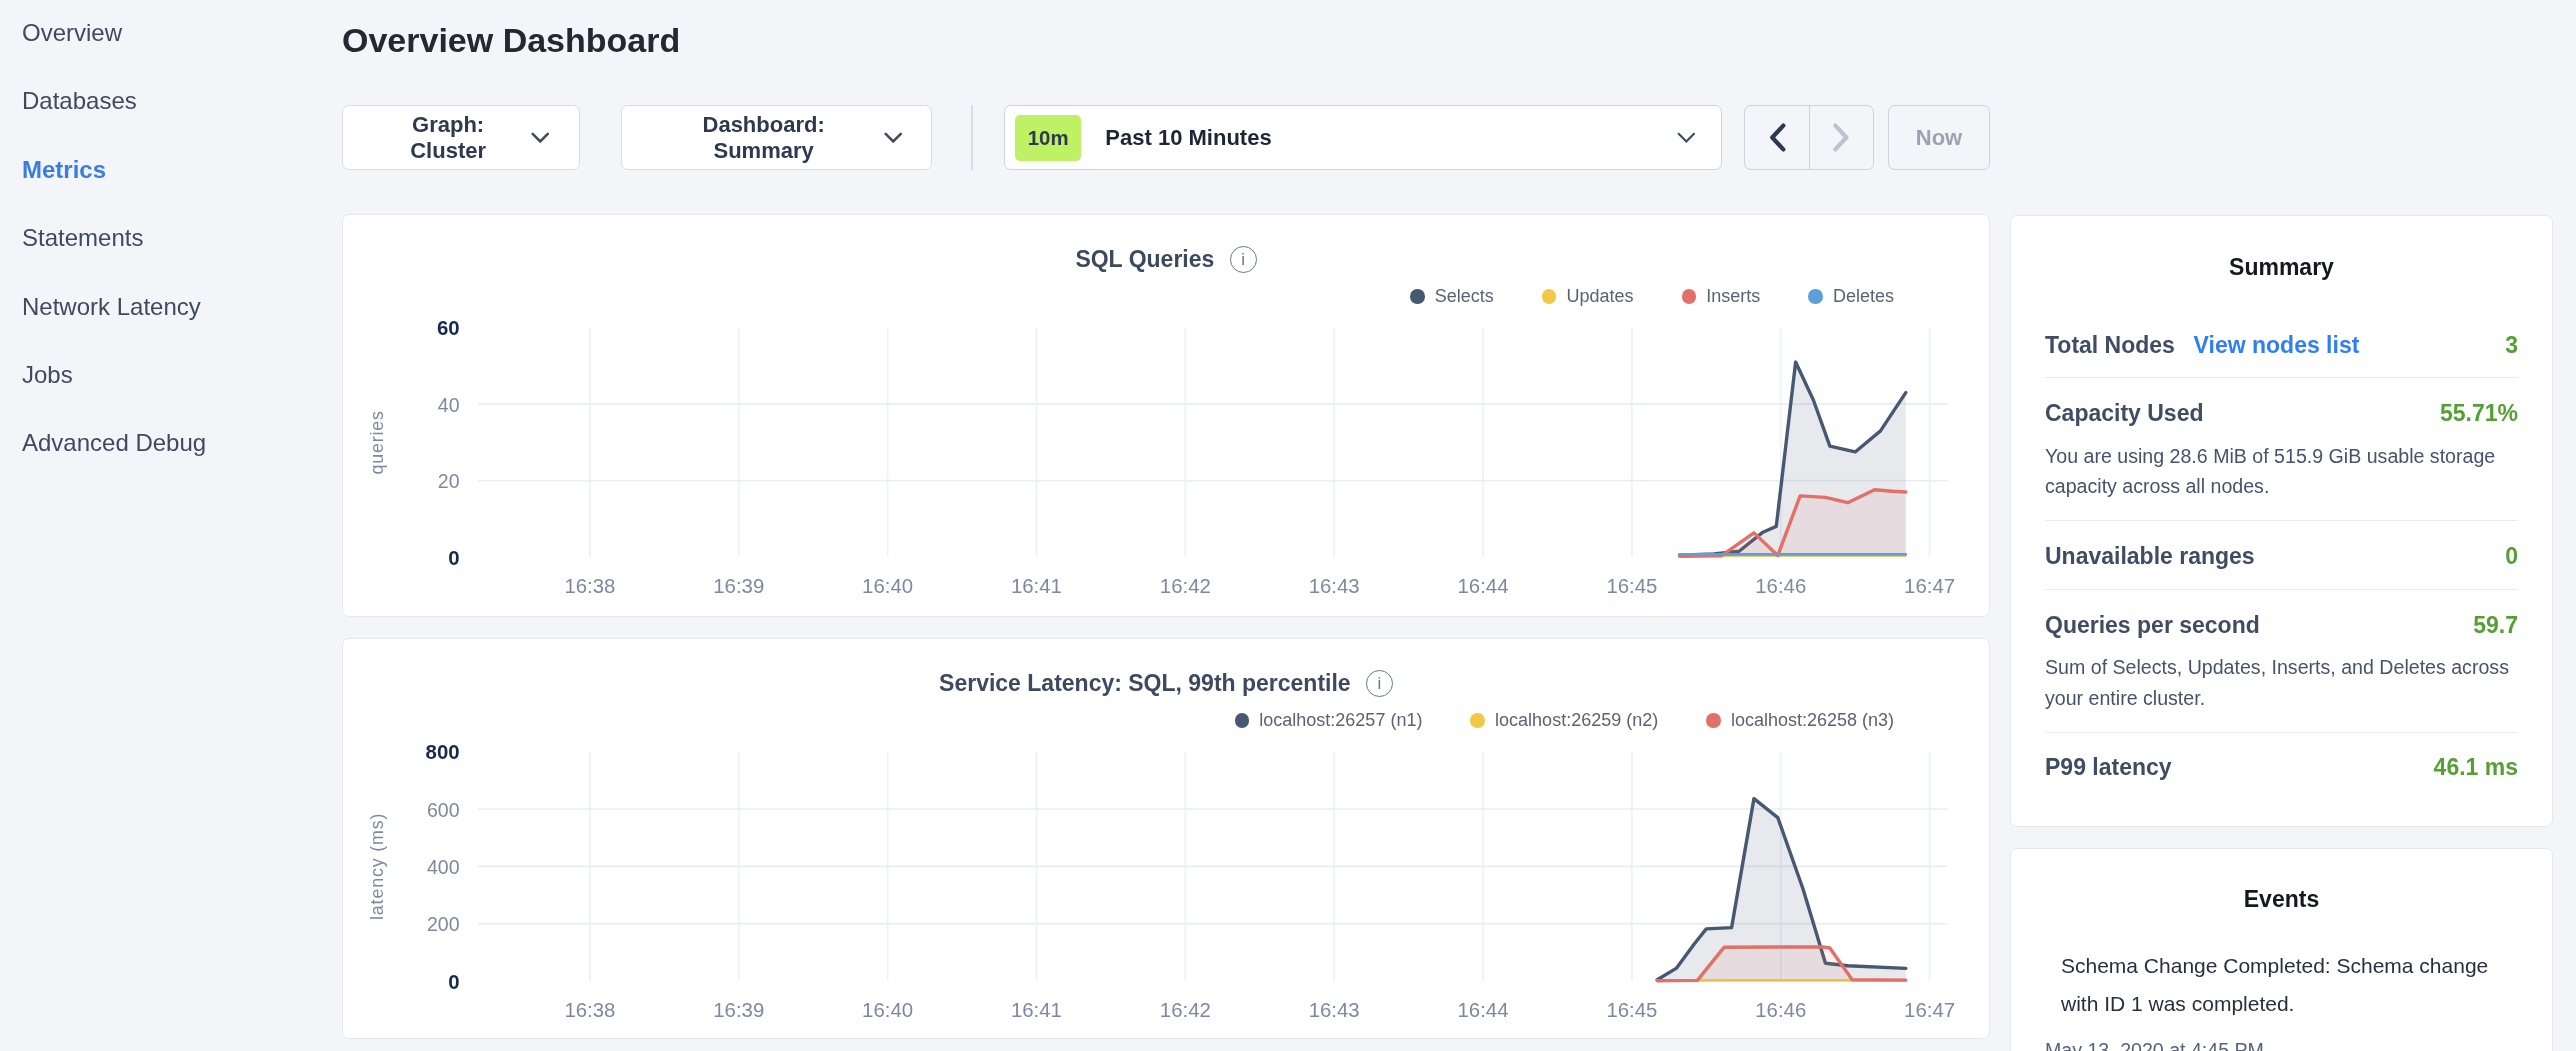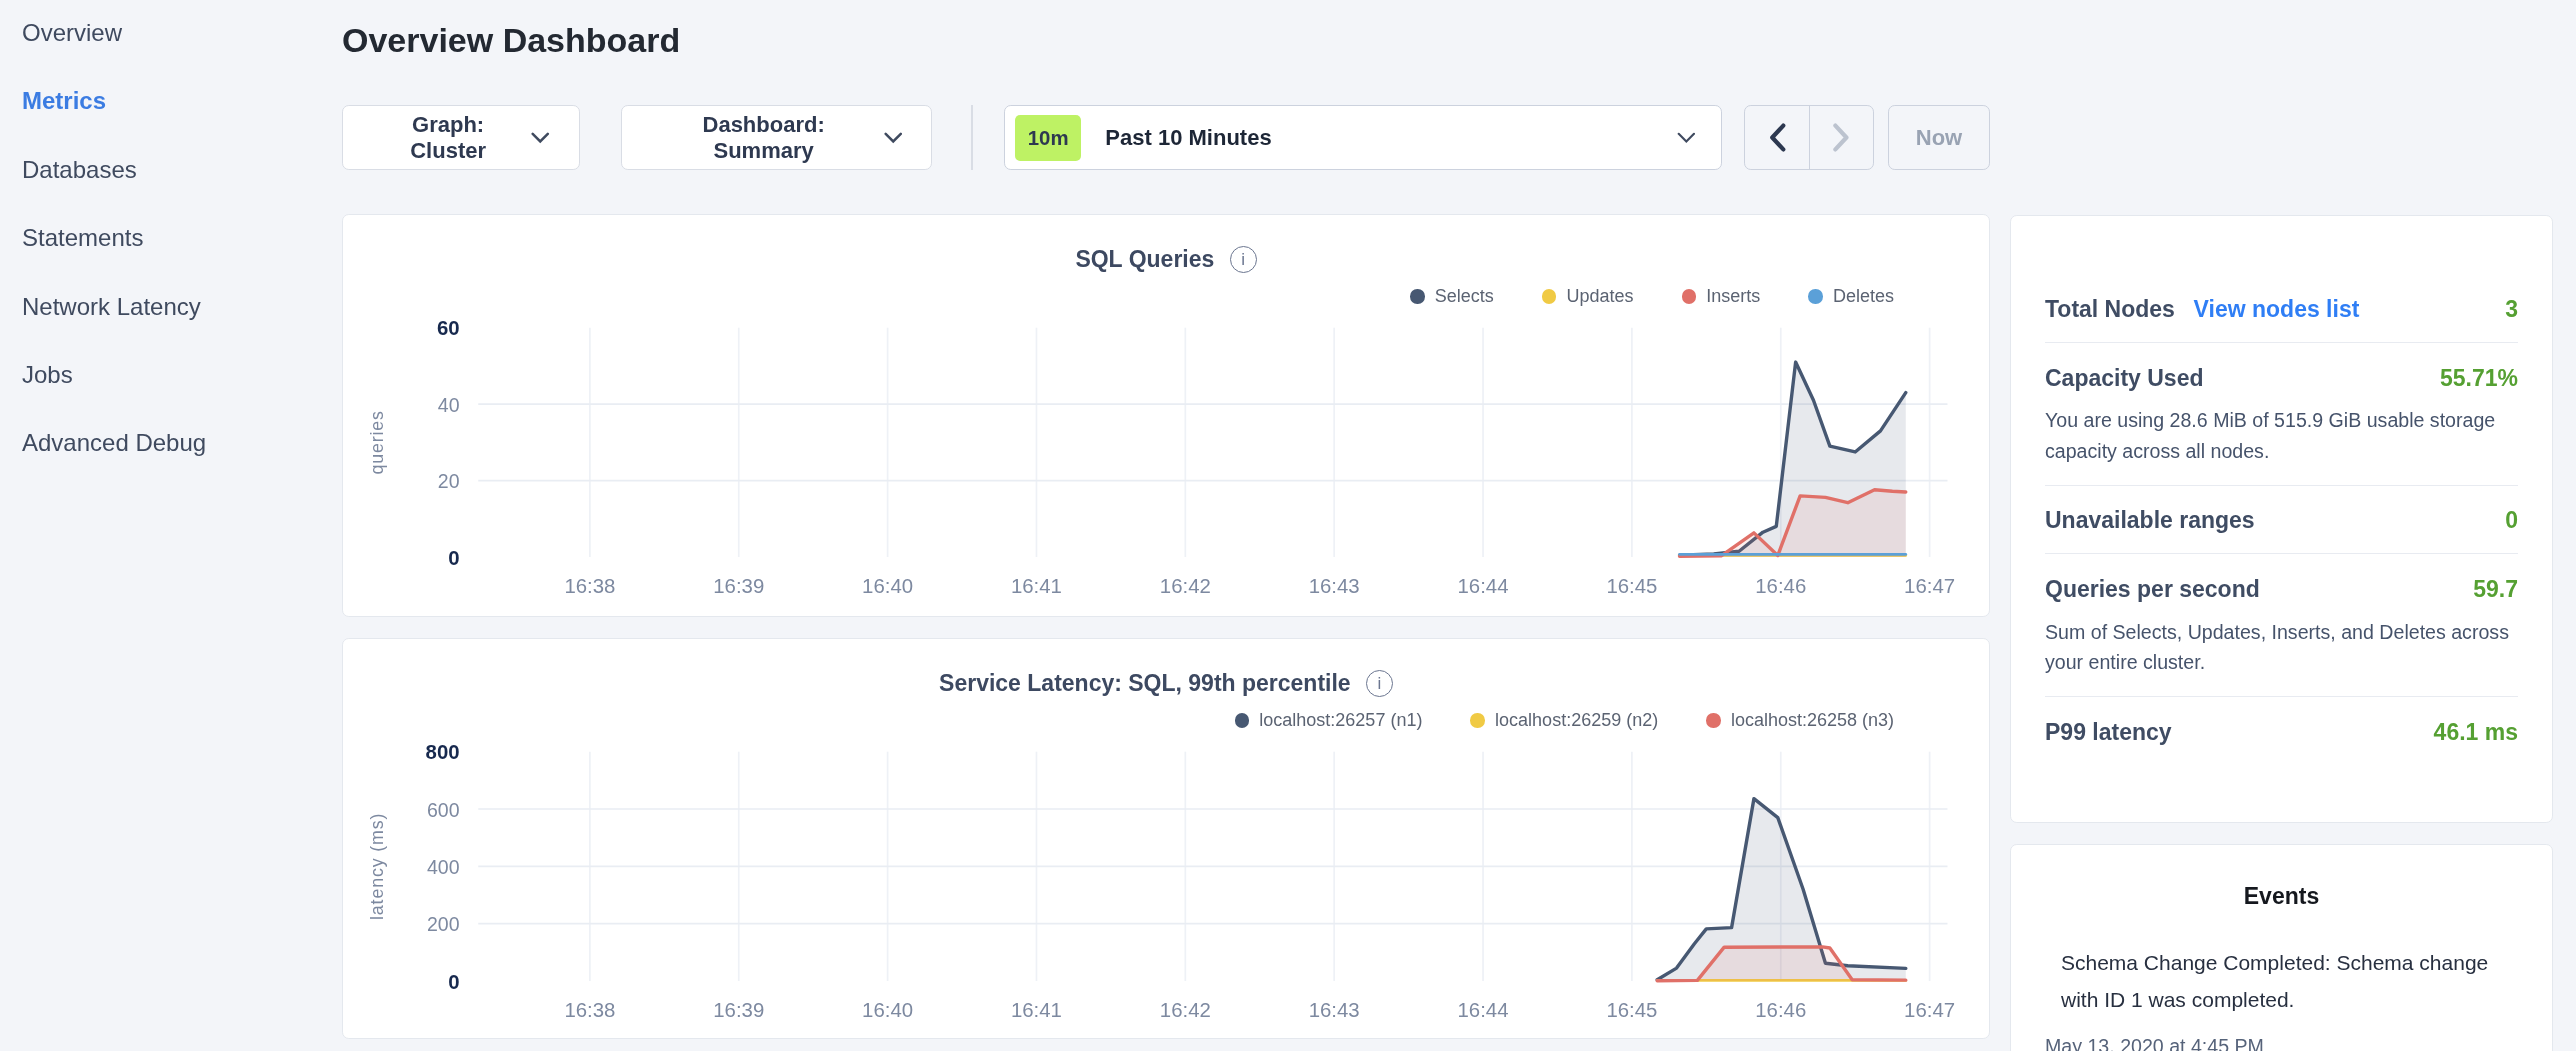--- a/index.html
+++ b/index.html
@@ -76,22 +76,22 @@
   .event-text{margin:16px;font-size:21px;color:#283040;line-height:1.8;}
   .event-time{margin-top:8.5px;font-size:19.6px;color:#56637a;}
 </style>
 </head>
 <body>
 
 <div class="app">
 
   <nav class="sidebar">
       <div class="side-item">Overview</div>
+      <div class="side-item">Databases</div>
       <div class="side-item active">Metrics</div>
-      <div class="side-item">Databases</div>
       <div class="side-item">Statements</div>
       <div class="side-item">Network Latency</div>
       <div class="side-item">Jobs</div>
       <div class="side-item">Advanced Debug</div>
     </nav>
 
   <main class="main">
     <h1 class="page-title">Overview Dashboard</h1>
 
     <div class="toolbar">
@@ -248,20 +248,21 @@
           <path d="M1546.2,291.3 L 1838.9,291.3" fill="none" stroke="#f0ca44" stroke-width="3" stroke-linejoin="round" stroke-linecap="round"></path>
           <path d="M1546.2,292 L 1546.2,291.7 L 1593.5,291.3 L 1625.1,252.2 L 1740.8,251.8 L 1749.5,253.2 L 1775.8,290.6 L 1838.9,291.0 L 1838.9,292 Z" fill="rgba(224,112,104,0.11)" stroke="none"></path>
           <path d="M1546.2,291.7 L 1593.5,291.3 L 1625.1,252.2 L 1740.8,251.8 L 1749.5,253.2 L 1775.8,290.6 L 1838.9,291.0" fill="none" stroke="#e07068" stroke-width="4" stroke-linejoin="round" stroke-linecap="round"></path>
         </svg>
     </section>
   </main>
 
   <aside class="rightcol">
 
     <div class="card summary">
+      <h2 class="card-title">Summary</h2>
 
       <div class="srow">
         <div class="srow-top">
           <span class="slabel">Total Nodes</span>
           <a class="slink">View nodes list</a>
           <span class="sval">3</span>
         </div>
       </div>
       <div class="sdivider"></div>
 

